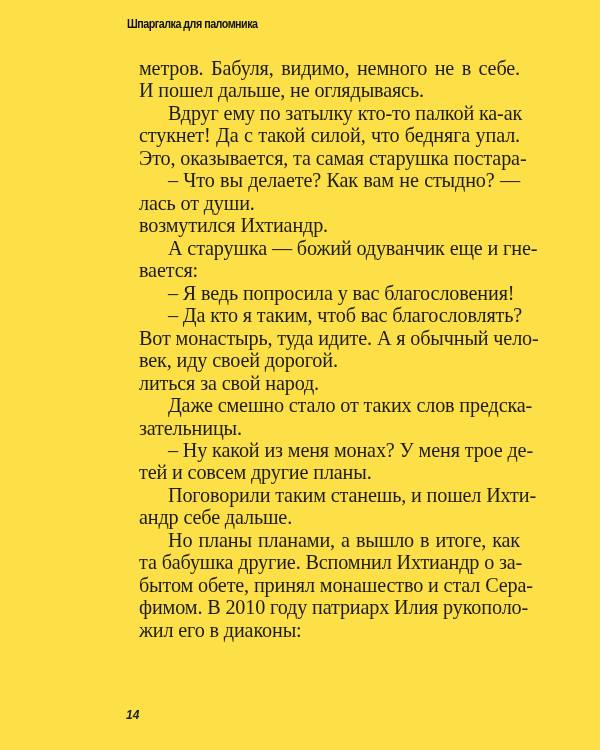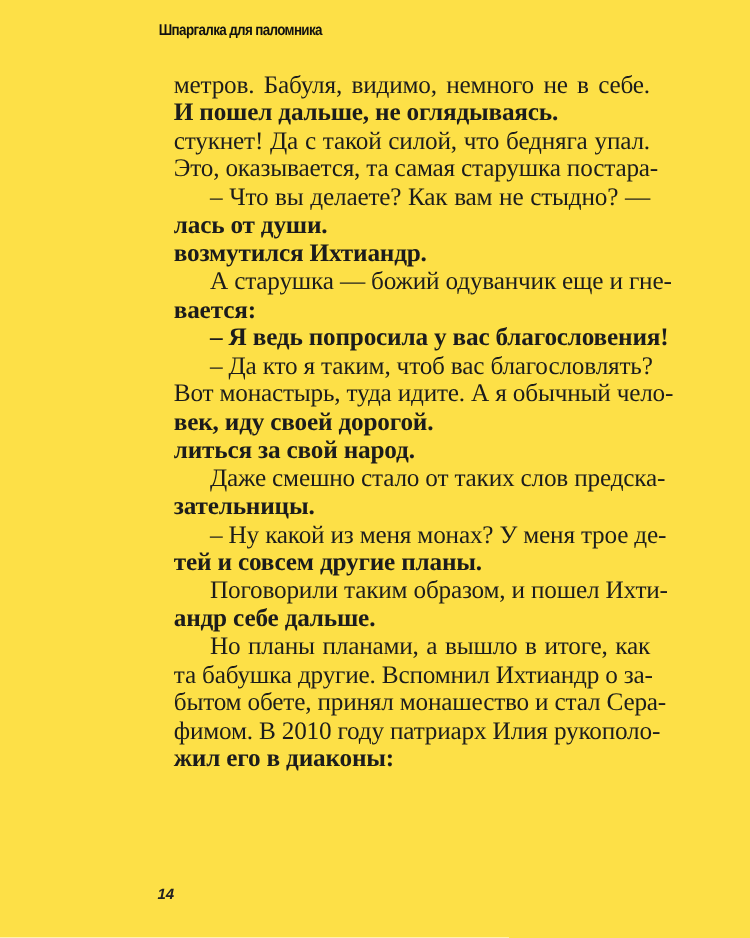--- a/index.html
+++ b/index.html
@@ -48,21 +48,20 @@
     }
     .line {
       display: block;
       height: 22.48px;
       white-space: nowrap;
       text-align: justify;
       text-align-last: justify;
     }
     .line.last {
       text-align-last: left;
-      font-weight: bold;
     }
     .line.indent {
       padding-left: 29px;
     }
     .page-number {
       position: absolute;
       left: 126px;
       top: 708px;
       font-family: "Liberation Sans", sans-serif;
       font-style: italic;
@@ -73,37 +72,38 @@
   </style>
 </head>
 <body>
 
 <div class="page">
   <div class="running-head">Шпаргалка для паломника</div>
 
   <div class="body-text">
     <span class="line">метров. Бабуля, видимо, немного не в себе.</span>
     <span class="line last">И пошел дальше, не оглядываясь.</span>
+    <span class="line indent">Вдруг ему по затылку кто-то палкой ка-ак</span>
     <span class="line">стукнет! Да с такой силой, что бедняга упал.</span>
     <span class="line">Это, оказывается, та самая старушка постара-</span>
     <span class="line indent">– Что вы делаете? Как вам не стыдно? —</span>
     <span class="line last">лась от души.</span>
     <span class="line last">возмутился Ихтиандр.</span>
     <span class="line indent">А старушка — божий одуванчик еще и гне-</span>
     <span class="line last">вается:</span>
     <span class="line indent last">– Я ведь попросила у вас благословения!</span>
     <span class="line indent">– Да кто я таким, чтоб вас благословлять?</span>
     <span class="line">Вот монастырь, туда идите. А я обычный чело-</span>
     <span class="line last">век, иду своей дорогой.</span>
     <span class="line last">литься за свой народ.</span>
     <span class="line indent">Даже смешно стало от таких слов предска-</span>
     <span class="line last">зательницы.</span>
     <span class="line indent">– Ну какой из меня монах? У меня трое де-</span>
     <span class="line last">тей и совсем другие планы.</span>
-    <span class="line indent">Поговорили таким образом, и пошел Ихти-</span>
+    <span class="line indent">Поговорили таким станешь, и пошел Ихти-</span>
     <span class="line last">андр себе дальше.</span>
     <span class="line indent">Но планы планами, а вышло в итоге, как</span>
     <span class="line">та бабушка другие. Вспомнил Ихтиандр о за-</span>
     <span class="line">бытом обете, принял монашество и стал Сера-</span>
     <span class="line">фимом. В 2010 году патриарх Илия рукополо-</span>
     <span class="line last">жил его в диаконы:</span>
   </div>
 
   <div class="page-number">14</div>
 </div>

